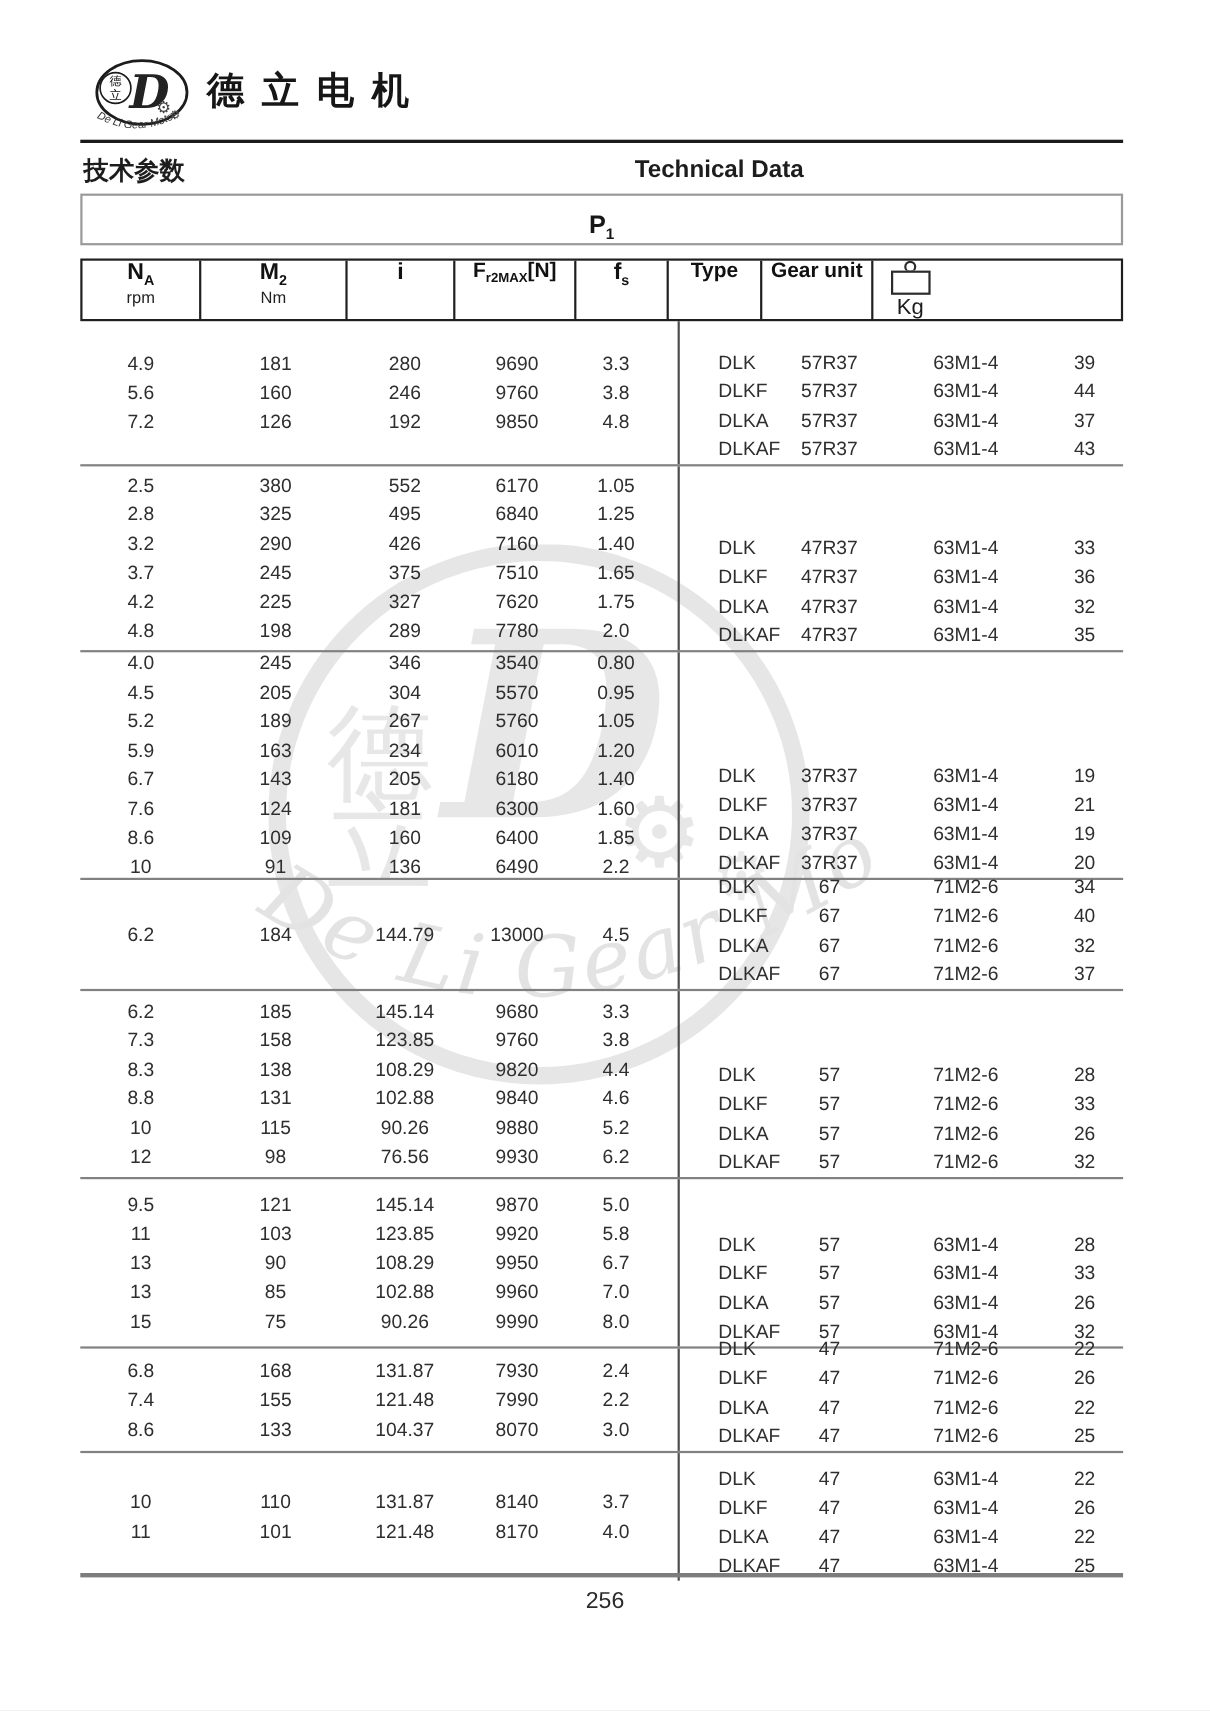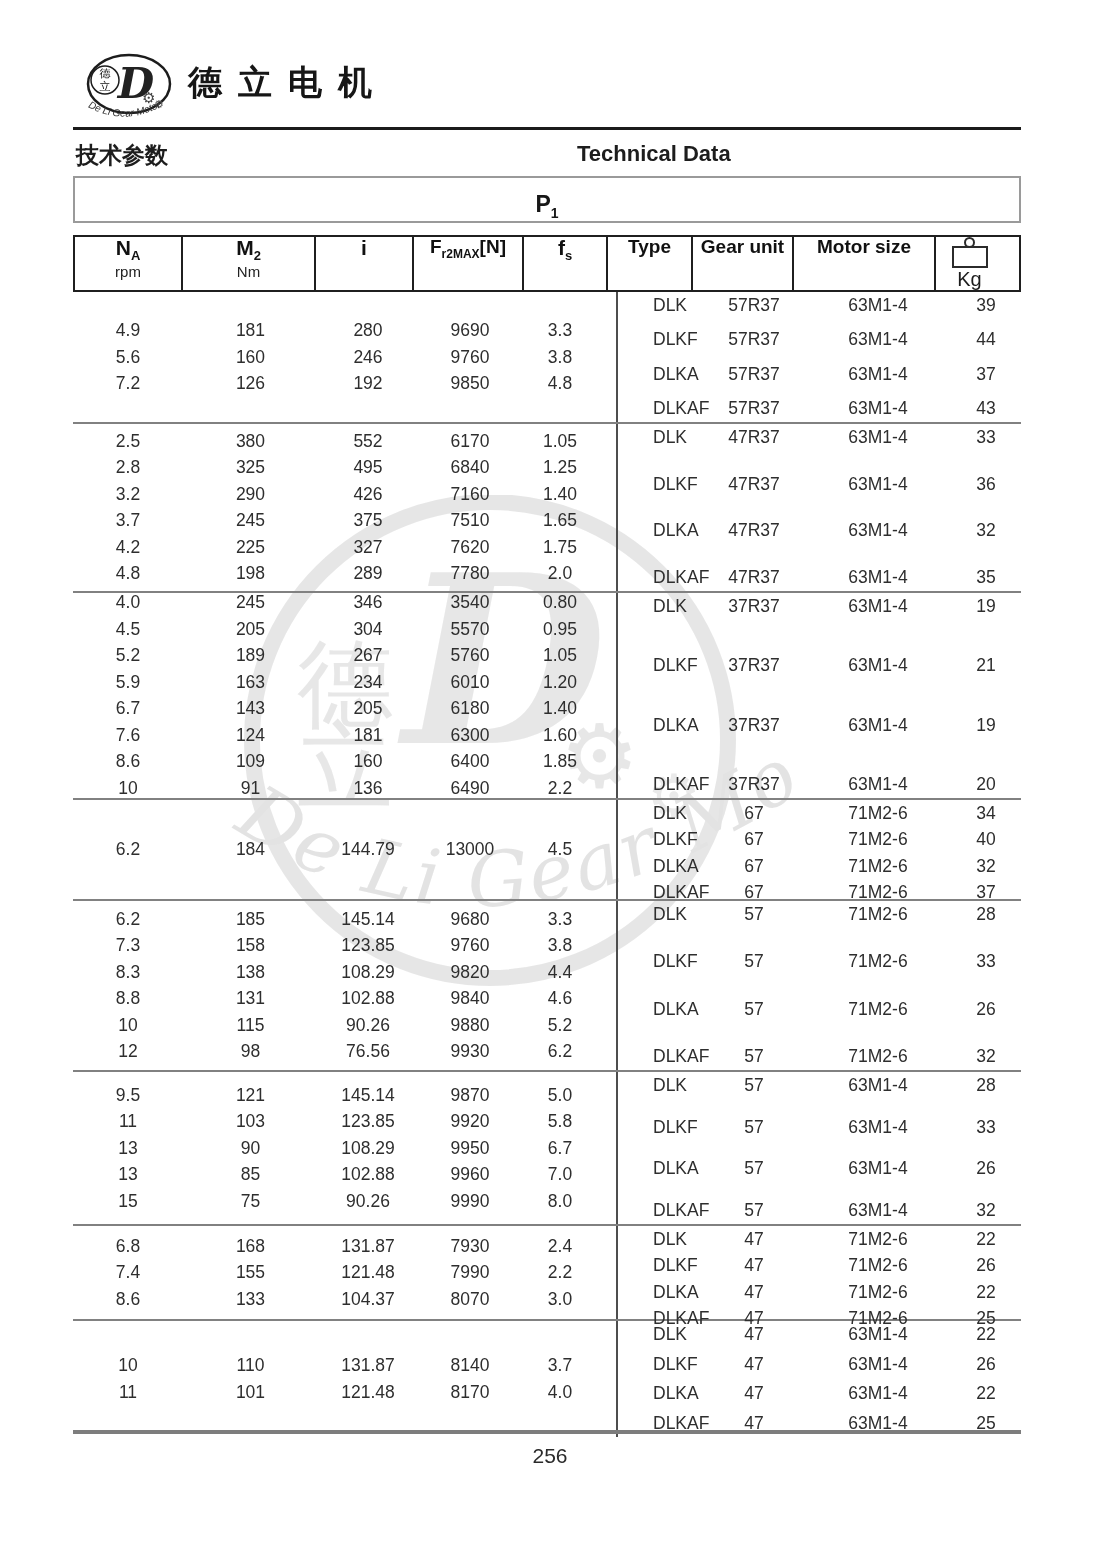--- a/index.html
+++ b/index.html
@@ -42,21 +42,21 @@
   .kg-label{font-size:20px;color:#1c1c1c;}
 
   
   .tbody{position:absolute;left:73px;top:292px;width:948px;}
   .band{display:flex;border-bottom:2px solid #818181;box-sizing:border-box;}
   .band.last{border-bottom:none;}
   .b1{height:132px}.b2{height:169px}.b3{height:207px}.b4{height:101px}
   .b5{height:171px}.b6{height:154px}.b7{height:95px}.b8{height:116px}
   .band-left{width:543px;display:flex;flex-direction:column;justify-content:center;}
   .band-right{width:405px;box-sizing:border-box;border-left:2px solid #4d4d4d;
-              display:flex;flex-direction:column;justify-content:space-between;}
+              display:flex;flex-direction:column;justify-content:flex-end;}
   .drow{display:flex;height:26.5px;align-items:center;flex:none;}
   .dcell{text-align:center;font-size:17.5px;color:#2e2e2e;white-space:nowrap;}
   .lc0{width:110px}.lc1{width:135px}.lc2{width:100px}.lc3{width:104px}.lc4{width:76px}
   .rc0{width:100px;text-align:left;padding-left:35px;box-sizing:border-box;}
   .rc1{width:72px}.rc2{width:176px}.rc3{width:40px}
 
   
   .bottom-rule{position:absolute;left:73px;top:1430px;width:948px;height:4px;background:#7d7d7d;}
   .page-number{position:absolute;left:0;top:1444px;width:1100px;text-align:center;
                font-size:21px;color:#2a2a2a;}
@@ -121,23 +121,20 @@
       </div>
       <div class="th c4">
         <div class="th-main">f<sub>s</sub></div>
       </div>
       <div class="th c5 th-small">
         <div class="th-main">Type</div>
       </div>
       <div class="th c6 th-small">
         <div class="th-main">Gear unit</div>
       </div>
-      <div class="th c7 th-small">
-        <div class="th-main">Motor size</div>
-      </div>
       <div class="th c8">
         <div>
           <div class="kg-knob"></div>
           <div class="kg-body"></div>
         </div>
         <div class="kg-label">Kg</div>
       </div>
     </div>
 
   <div class="tbody" id="tbody">

